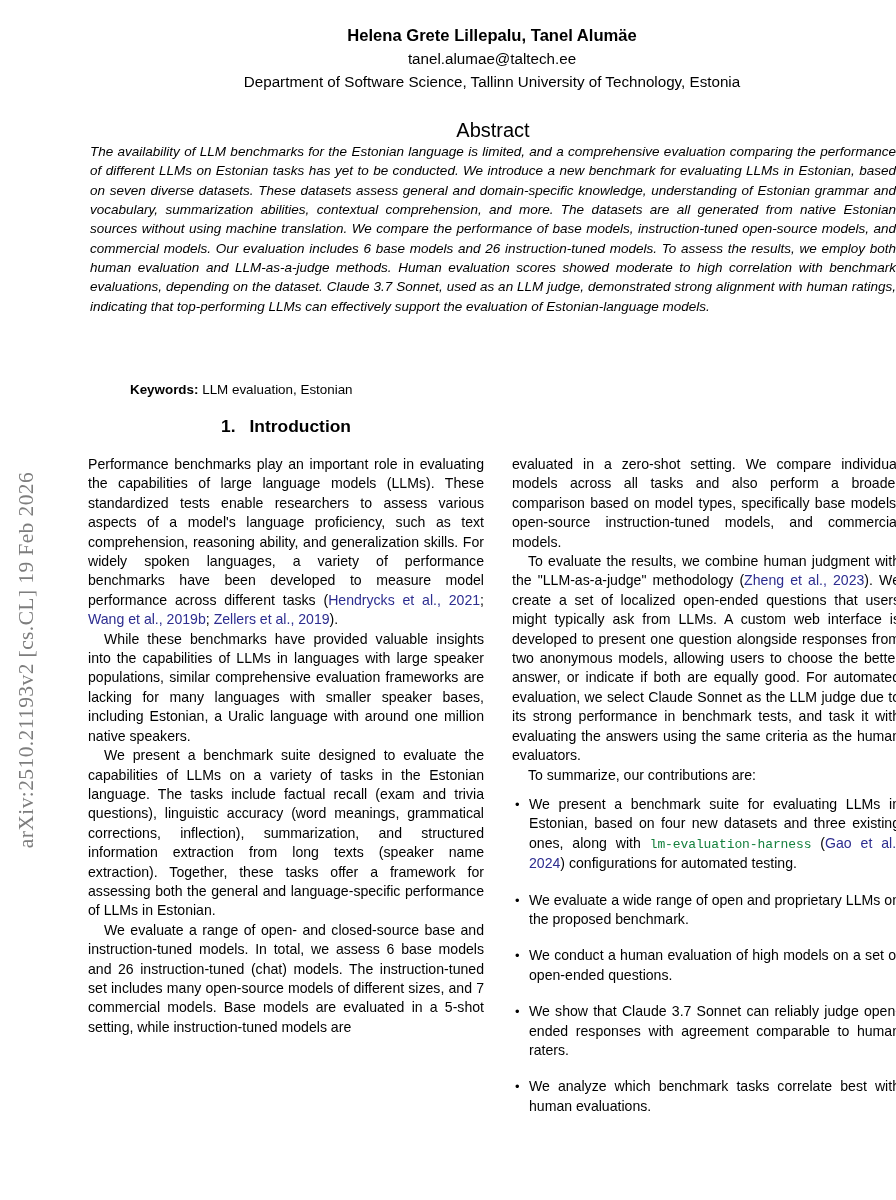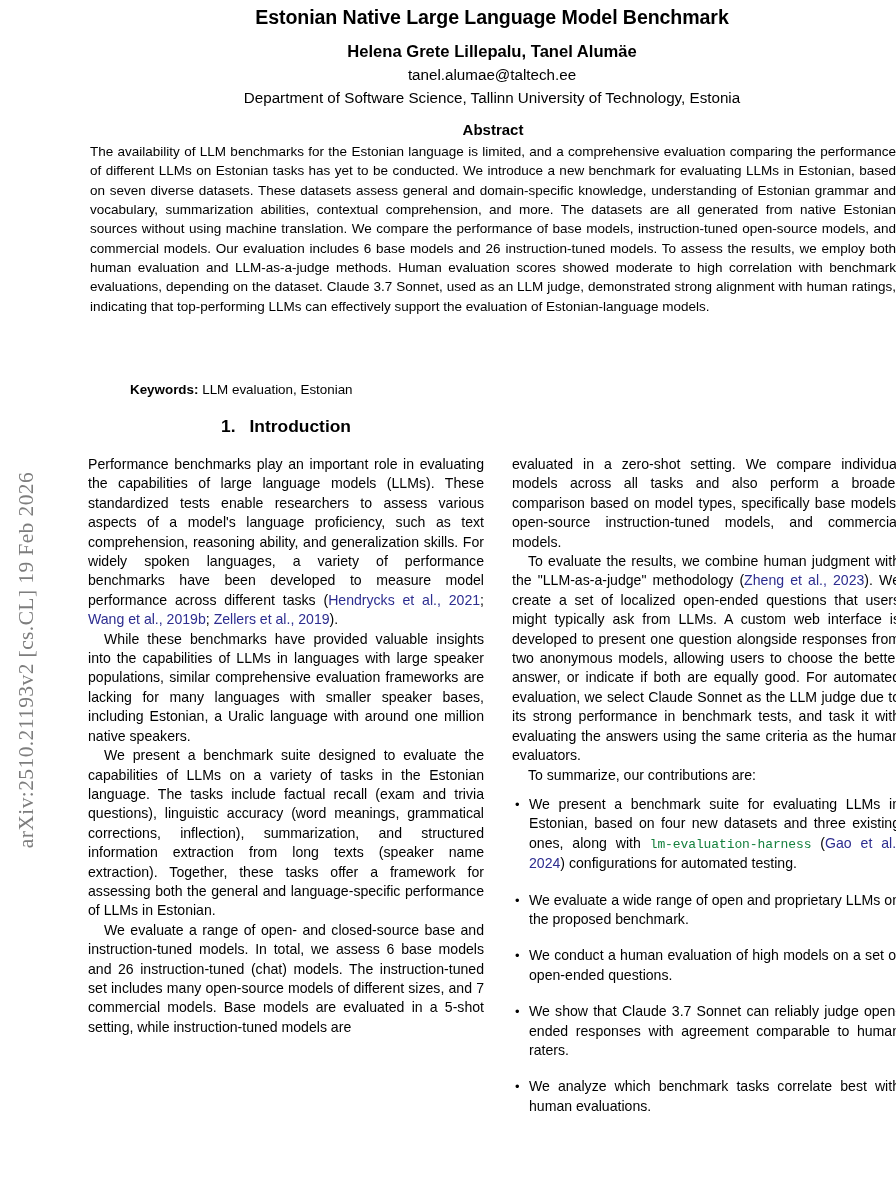--- a/index.html
+++ b/index.html
@@ -58,21 +58,21 @@
     font-size: 19.6px;
     font-weight: bold;
     line-height: 26px;
     margin: 0;
     padding-top: 4px;
     letter-spacing: -0.1px;
   }
   #author-line {
     font-size: 16.6px;
     font-weight: bold;
-    margin-top: 11px;
+    margin-top: 25px;
     line-height: 22px;
     text-align: center;
   }
   #affiliation-line {
     font-size: 15.2px;
     margin-top: 2px;
     line-height: 21px;
   }
   #email-line {
     font-size: 15.2px;
@@ -82,32 +82,33 @@
 
   
   #abstract-block {
     position: absolute;
     left: 90px;
     top: 120px;
     width: 806px;
   }
   #abstract-heading {
     text-align: center;
-    font-size: 15px;
-    font-weight: bold;
+    font-size: 20px;
+    font-weight: normal;
     margin: 0 0 2px 0;
     line-height: 20px;
   }
   #abstract-text {
     font-size: 13.5px;
     line-height: 19.35px;
     text-align: justify;
     text-justify: inter-word;
     margin: 0;
     hyphens: none;
+    font-style: italic;
   }
 
   #keywords-block {
     position: absolute;
     left: 90px;
     top: 380px;
     width: 806px;
     font-size: 13.4px;
     line-height: 19px;
     margin-left: 40px;
@@ -183,21 +184,20 @@
 </head>
 <body>
 
 <div id="arxiv-stamp">
   <div class="stamp-text">arXiv:2510.21193v2  [cs.CL]  19 Feb 2026</div>
 </div>
 
 <div id="page">
 
   <div id="title-block">
-    <h1 id="paper-title">Estonian Native Large Language Model Benchmark</h1>
     <div id="author-line">Helena Grete Lillepalu, Tanel Alumäe</div>
     <div id="email-line">tanel.alumae@taltech.ee</div>
     <div id="affiliation-line">Department of Software Science, Tallinn University of Technology, Estonia</div>
   </div>
 
   <div id="abstract-block">
     <div id="abstract-heading">Abstract</div>
     <p id="abstract-text">The availability of LLM benchmarks for the Estonian language is limited, and a comprehensive evaluation comparing the performance of different LLMs on Estonian tasks has yet to be conducted. We introduce a new benchmark for evaluating LLMs in Estonian, based on seven diverse datasets. These datasets assess general and domain-specific knowledge, understanding of Estonian grammar and vocabulary, summarization abilities, contextual comprehension, and more. The datasets are all generated from native Estonian sources without using machine translation. We compare the performance of base models, instruction-tuned open-source models, and commercial models. Our evaluation includes 6 base models and 26 instruction-tuned models. To assess the results, we employ both human evaluation and LLM-as-a-judge methods. Human evaluation scores showed moderate to high correlation with benchmark evaluations, depending on the dataset. Claude 3.7 Sonnet, used as an LLM judge, demonstrated strong alignment with human ratings, indicating that top-performing LLMs can effectively support the evaluation of Estonian-language models.</p>
   </div>
 

